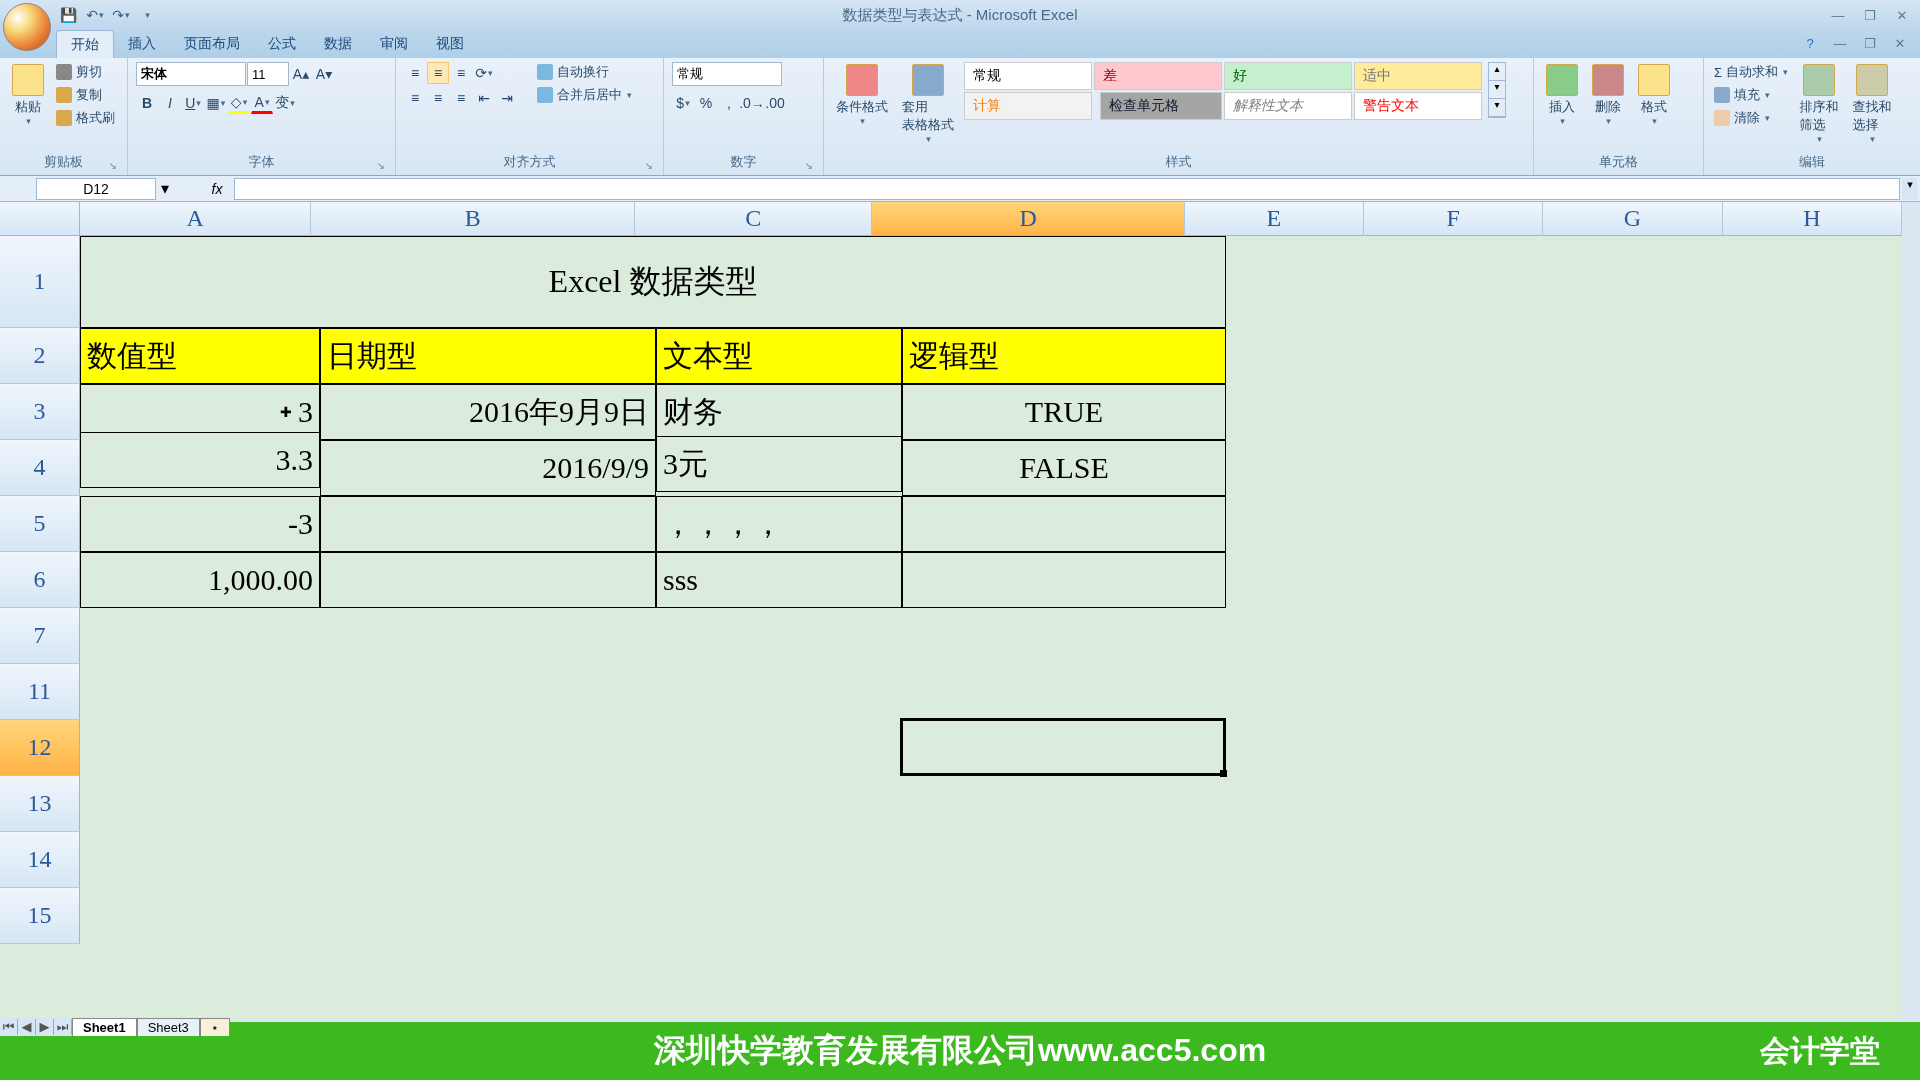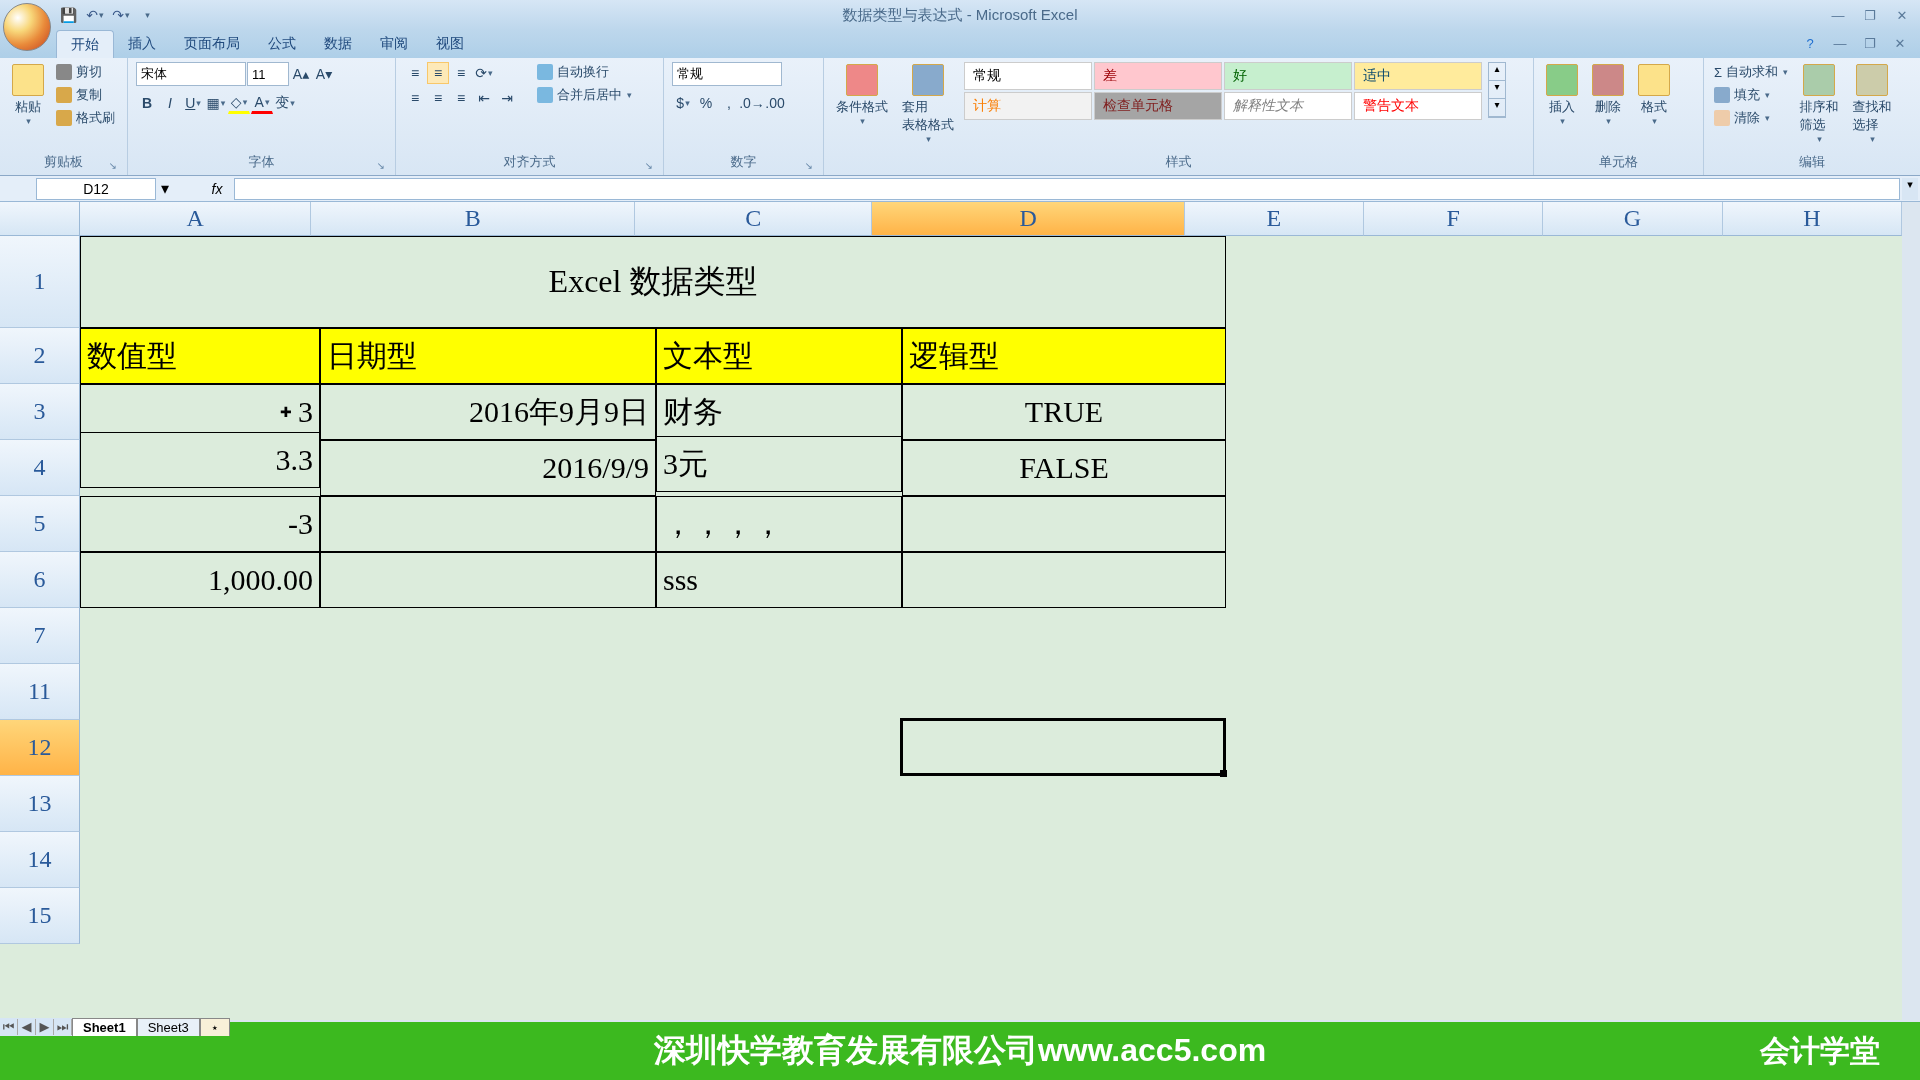--- a/index.html
+++ b/index.html
@@ -27,36 +27,36 @@
 .group-arrow { position: absolute; right: 2px; bottom: 2px; font-size: 10px; color: #6a8aaa; }
 .group-body { display: flex; gap: 6px; align-items: flex-start; flex: 1; }
 .btn-lg { display: flex; flex-direction: column; align-items: center; justify-content: center; padding: 2px 4px; font-size: 13px; color: #2a4a6a; cursor: pointer; }
 .btn-lg .ico { width: 32px; height: 32px; background: #fce28a; border: 1px solid #d4a84a; border-radius: 2px; margin-bottom: 2px; }
 .btn-sm { display: flex; align-items: center; gap: 4px; font-size: 13px; color: #2a4a6a; padding: 1px 2px; cursor: pointer; }
 .ico-sm { width: 16px; height: 16px; background: #d8a84a; border-radius: 2px; display: inline-block; }
 .col { display: flex; flex-direction: column; gap: 3px; }
 .sep { width: 1px; background: #b8cde2; margin: 4px 2px; }
 
 .font-sel { border: 1px solid #a0b8d0; background: #fff; height: 24px; font-size: 13px; padding: 0 4px; }
-.font-name { width: 110px; }
+.font-name { width: 110px; font-weight: bold; }
 .font-size { width: 42px; }
 .tb-btn { width: 22px; height: 22px; border: 1px solid transparent; display: inline-flex; align-items: center; justify-content: center; font-size: 14px; color: #2a4a6a; cursor: pointer; }
 .tb-row { display: flex; gap: 1px; align-items: center; }
 .dd { font-size: 9px; color: #4a6a8a; margin-left: 1px; }
 
 .numfmt { width: 110px; border: 1px solid #a0b8d0; background: #fff; height: 24px; font-size: 13px; padding: 0 4px; }
 
 .style-gallery { display: grid; grid-template-columns: repeat(4, 128px); grid-template-rows: 28px 28px; gap: 2px; }
 .style-cell { border: 1px solid #ccc; display: flex; align-items: center; padding: 0 8px; font-size: 14px; }
 .s-normal { background: #fff; }
 .s-bad { background: #ffc7ce; color: #9c0006; }
 .s-good { background: #c6efce; color: #006100; }
-.s-neutral { background: #ffeb9c; color: #0c4a6e; }
+.s-neutral { background: #ffeb9c; color: #737373; }
 .s-calc { background: #f2f2f2; color: #fa7d00; }
-.s-check { background: #a5a5a5; color: #7f1d1d; }
+.s-check { background: #a5a5a5; color: #0f172a; margin-left: 6px; }
 .s-explain { background: #fff; color: #7f7f7f; font-style: italic; }
 .s-warn { background: #fff; color: #ff0000; }
 .gallery-nav { display: flex; flex-direction: column; border: 1px solid #a0b8d0; }
 .gallery-nav div { width: 16px; height: 18px; text-align: center; font-size: 10px; border-bottom: 1px solid #a0b8d0; cursor: pointer; }
 
 
 .namebar { height: 26px; background: #e4eef9; border-bottom: 1px solid #9ab8d6; display: flex; align-items: center; position: relative; }
 .name-box { width: 120px; margin-left: 36px; background: #fff; border: 1px solid #9ab8d6; height: 22px; display: flex; align-items: center; padding: 0 6px; font-size: 14px; justify-content: center; }
 .name-dd { width: 18px; text-align: center; cursor: pointer; }
 .fx-btn { width: 26px; text-align: center; font-style: italic; font-size: 14px; margin-left: 30px; }

